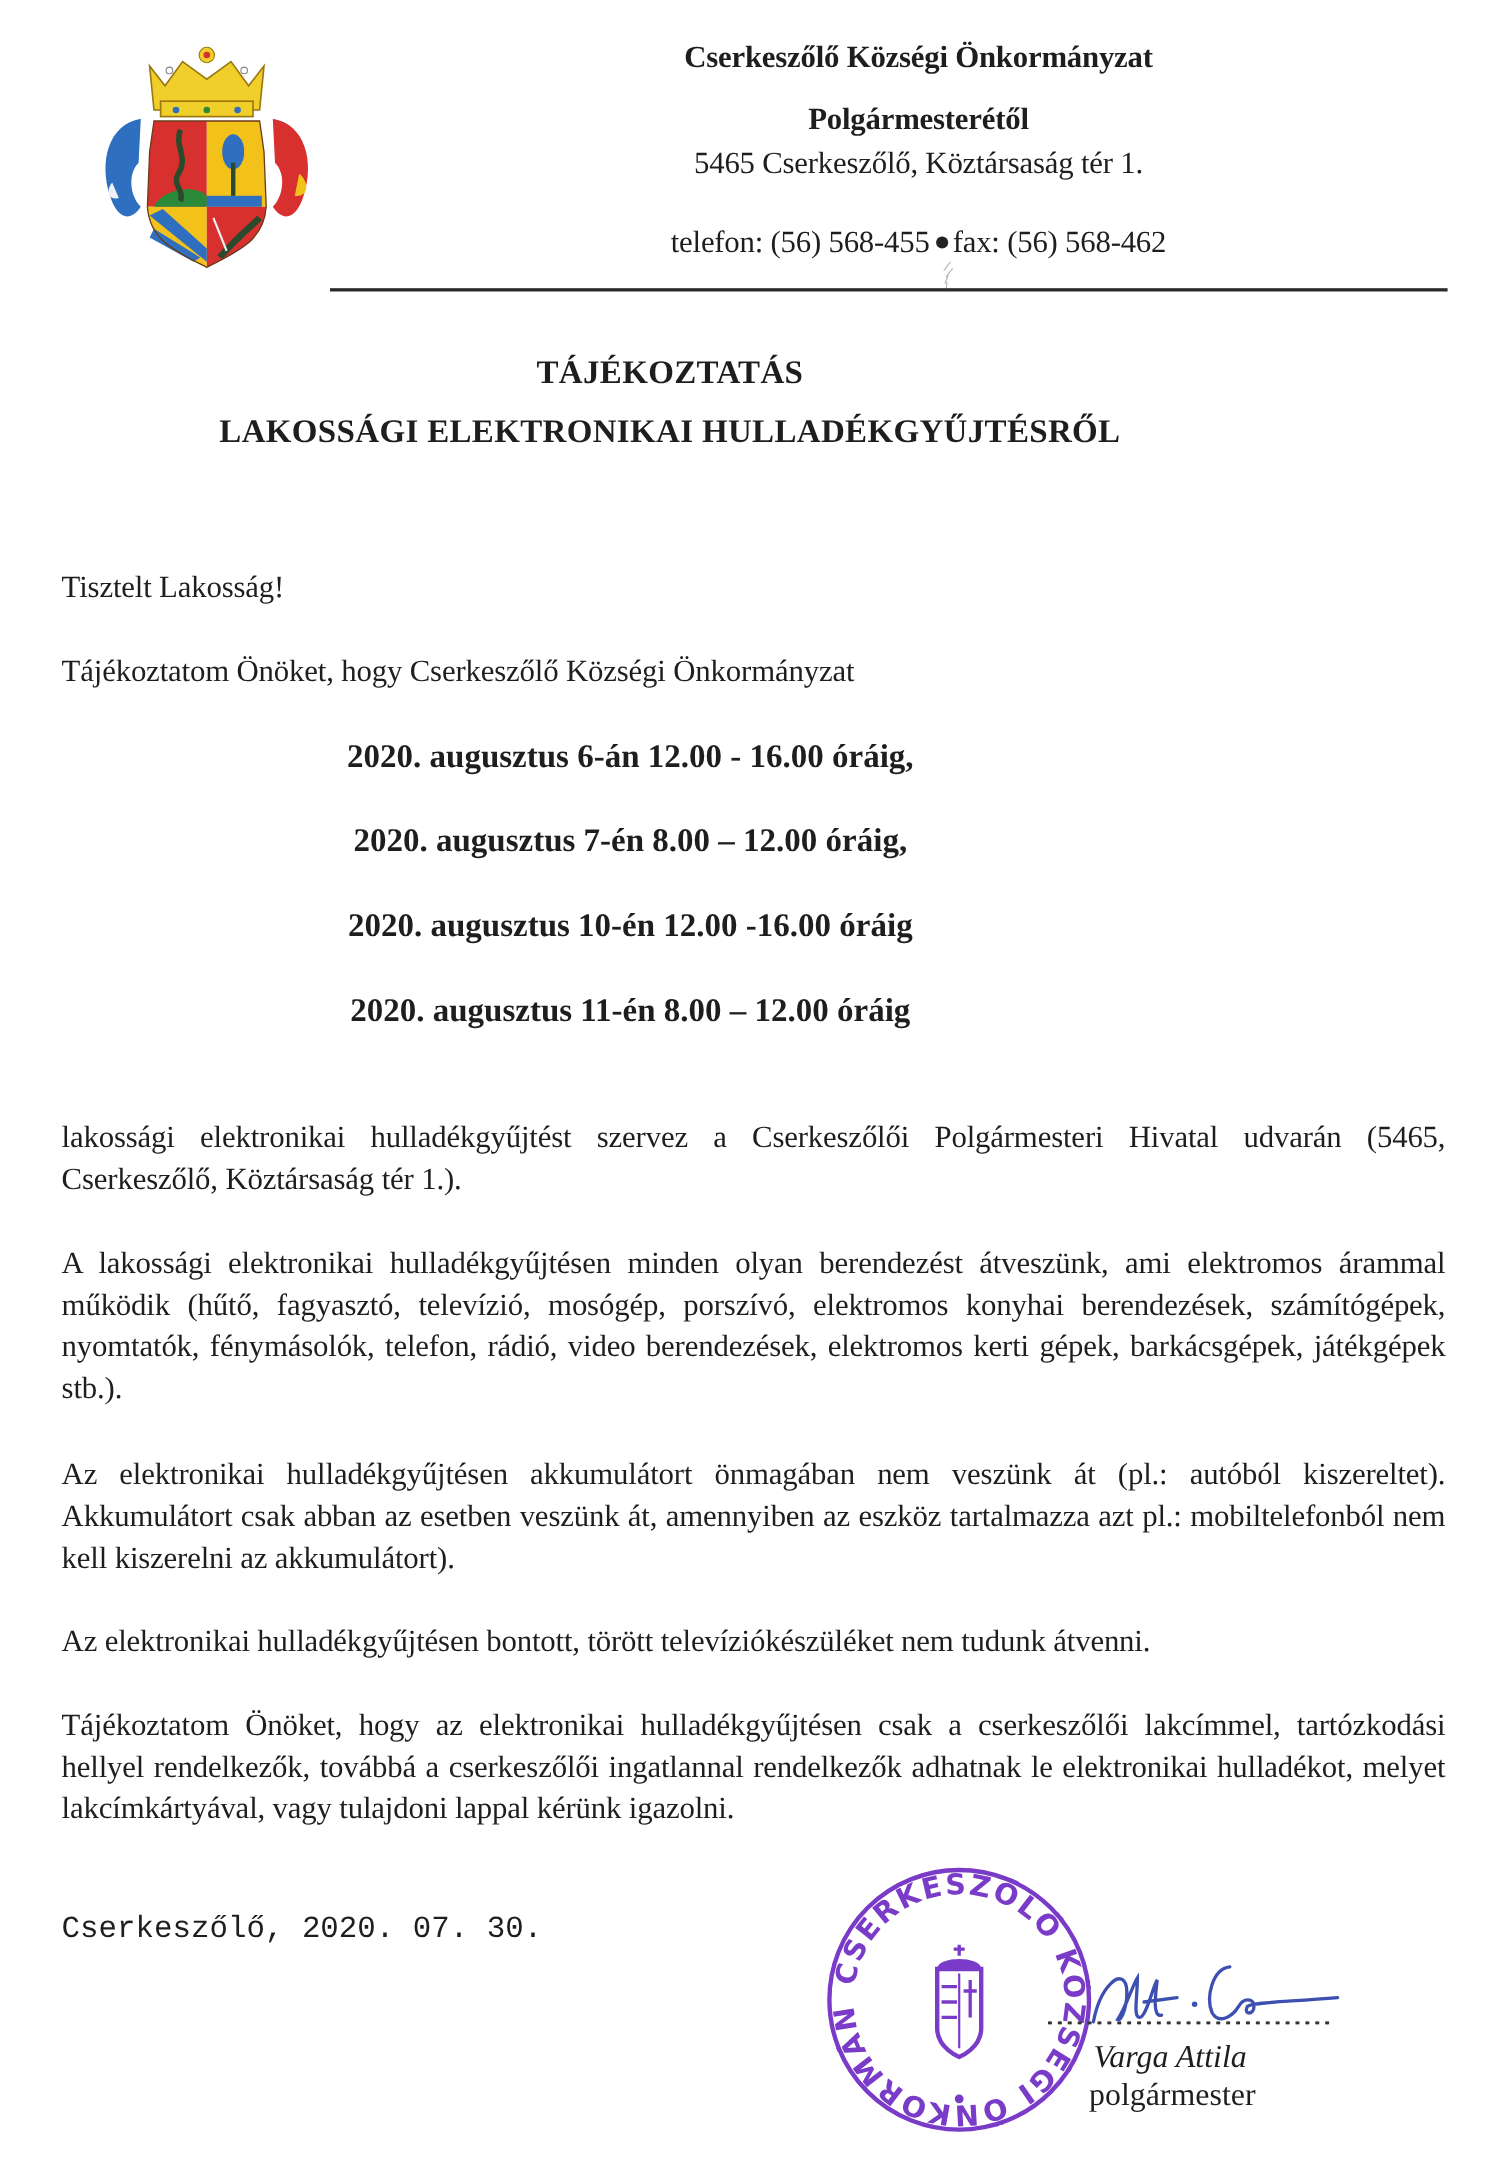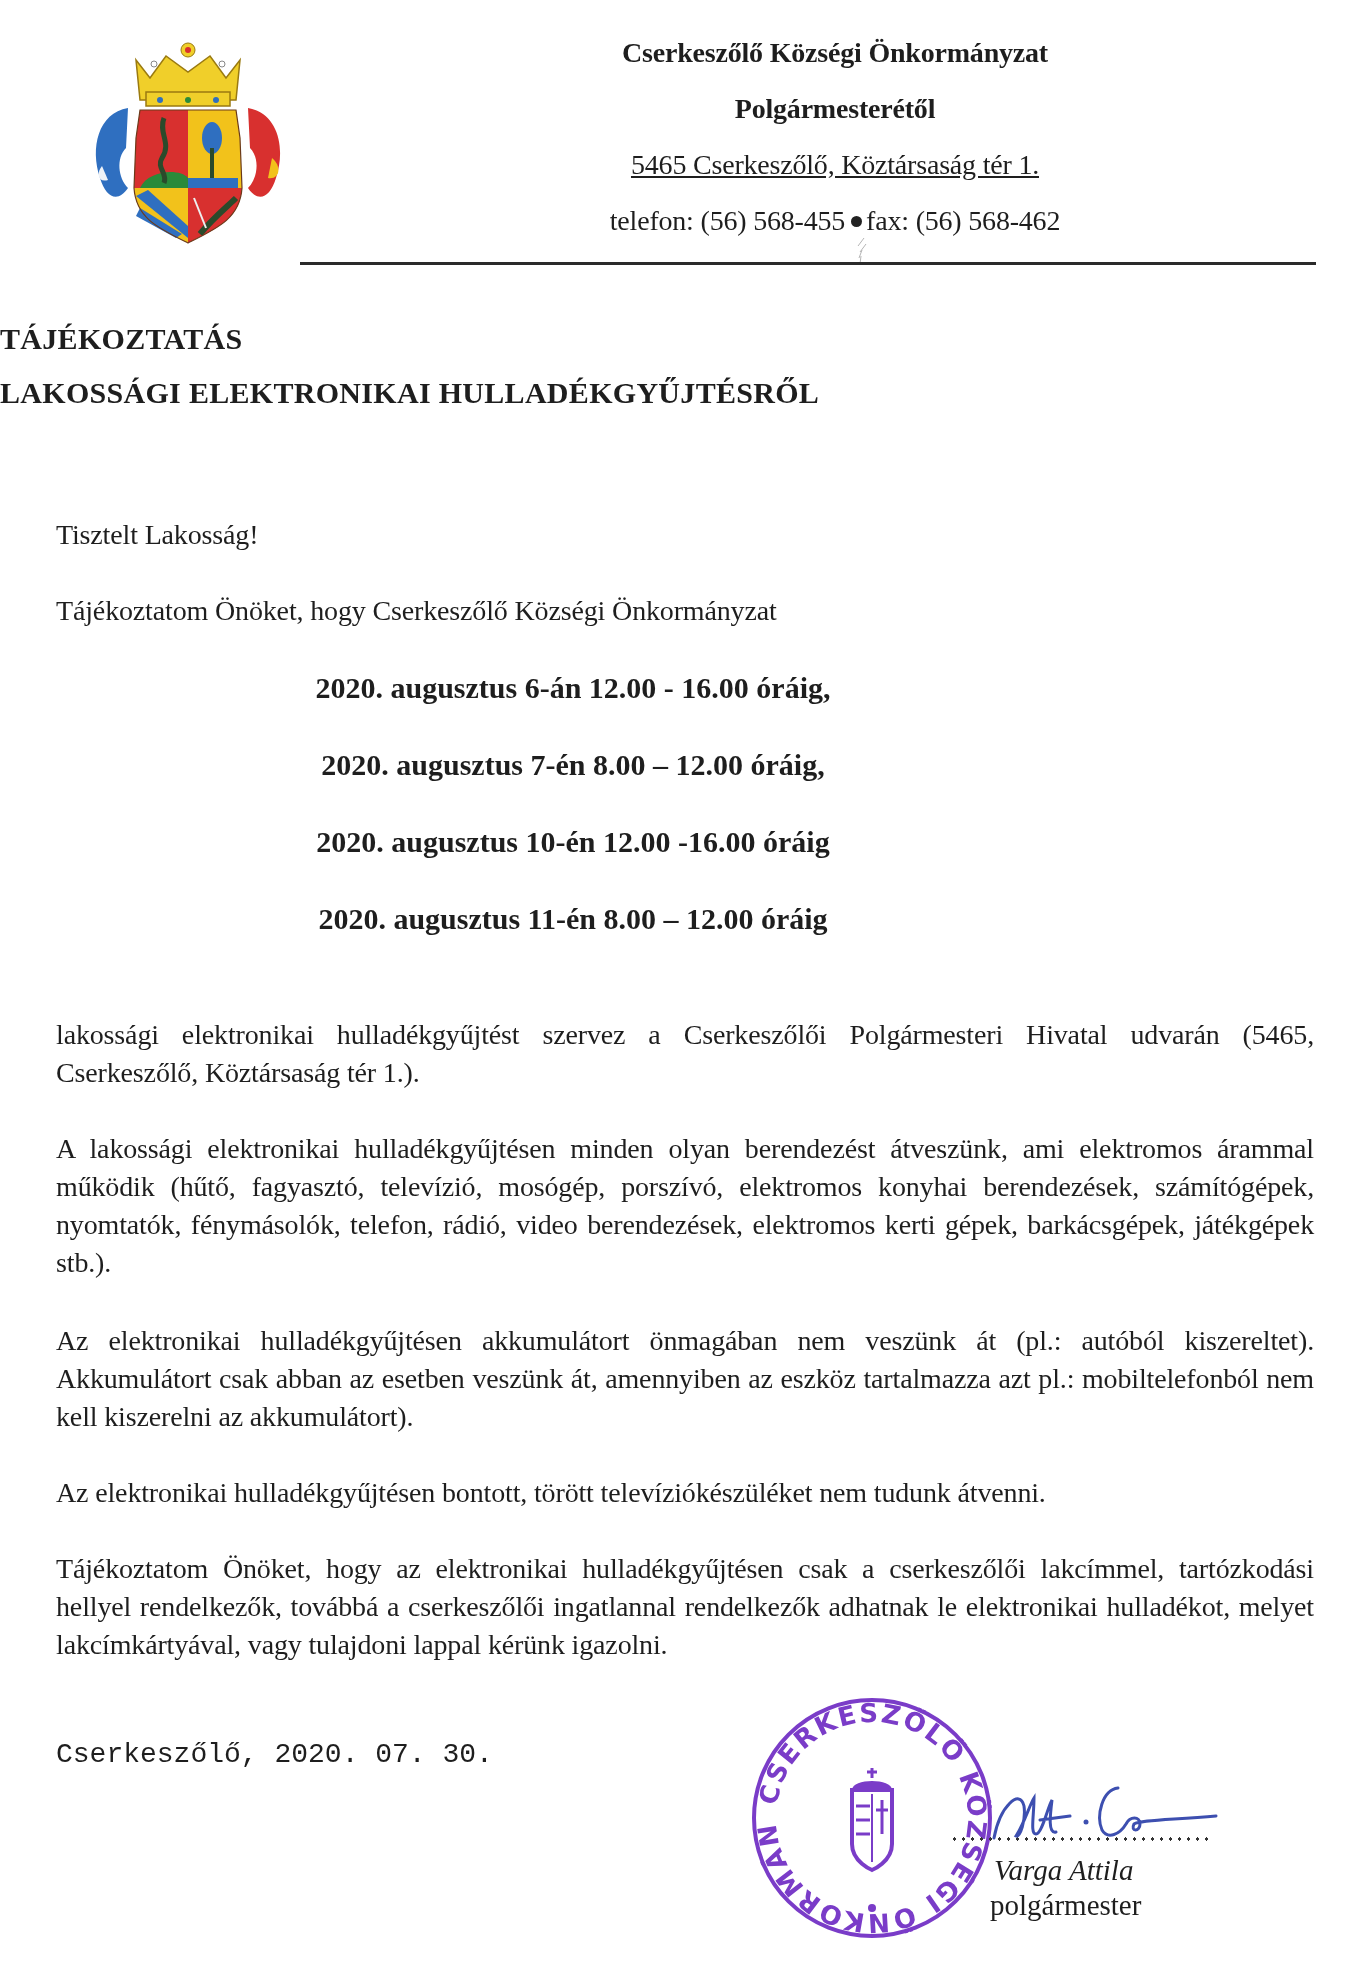--- a/index.html
+++ b/index.html
@@ -22,21 +22,21 @@
     background: #2a2a2a;
   }
   .dot-bullet {
     display: inline-block; width: 11px; height: 11px; border-radius: 50%;
     background: #222; vertical-align: middle; margin: 0 4px 0 6px; position: relative; top: -2px;
   }
   .speck { position: absolute; width: 14px; height: 30px; opacity: .55; }
 
   
   .title {
-    position: absolute; left: 0; width: 1218px; 
+    position: absolute; left: 0; width: 1218px; text-align: center;
     font-weight: bold; font-size: 30px; line-height: 38px; letter-spacing: 0.3px;
   }
 
   
   .para {
     position: absolute; left: 56px; width: 1258px;
     font-size: 28px; line-height: 38px; text-align: justify;
     letter-spacing: -0.15px;
   }
   .para.last-left { text-align-last: left; }
@@ -94,21 +94,21 @@
   <ellipse cx="124" cy="100" rx="10" ry="16" fill="#2f6fc0"></ellipse>
   <rect x="122" y="110" width="4" height="30" fill="#2b4a2b"></rect>
 
   <path d="M112 196 C125 180 140 168 148 160" stroke="#2b4a2b" stroke-width="6" fill="none"></path>
   <path d="M106 160 L118 190" stroke="#eee" stroke-width="2"></path>
   <path d="M46 150 C48 180 70 190 100 205 C130 190 152 180 154 150 L152 100 L148 72 L52 72 L48 100 Z" fill="none" stroke="#6b3a1a" stroke-width="1.2"></path>
 </svg>
 
 <div class="lh-line lh-bold" style="top:36px;">Cserkeszőlő Községi Önkormányzat</div>
 <div class="lh-line lh-bold" style="top:92px;">Polgármesterétől</div>
-<div class="lh-line" style="top:148px;text-decoration:underline;">5465 Cserkeszőlő, Köztársaság tér 1.</div>
+<div class="lh-line" style="top:132px;">5465 Cserkeszőlő, Köztársaság tér 1.</div>
 <div class="lh-line" style="top:204px;">
   <span>telefon:</span>
   <span>(56) 568-455</span><span class="dot-bullet"></span><span>fax:</span>
   <span>(56) 568-462</span>
 </div>
 <svg class="speck" style="left:854px;top:236px;" viewBox="0 0 14 30">
   <path d="M10 2 L4 10 M12 8 L6 16 M8 14 L5 22 M7 20 L6 28" stroke="#777" stroke-width="1" fill="none"></path>
 </svg>
 <div class="lh-rule"></div>
 

